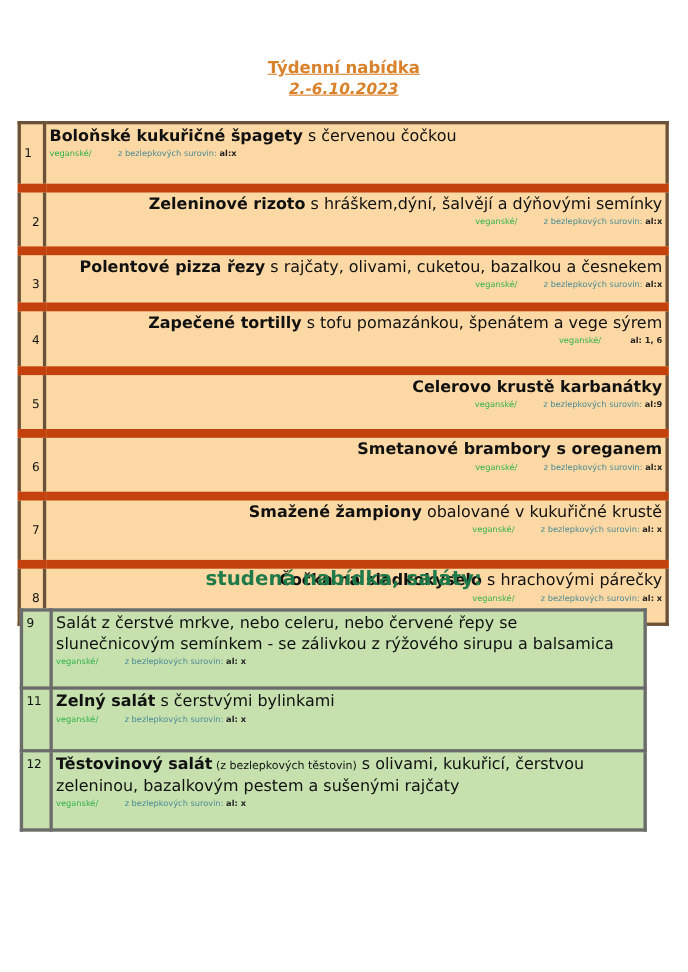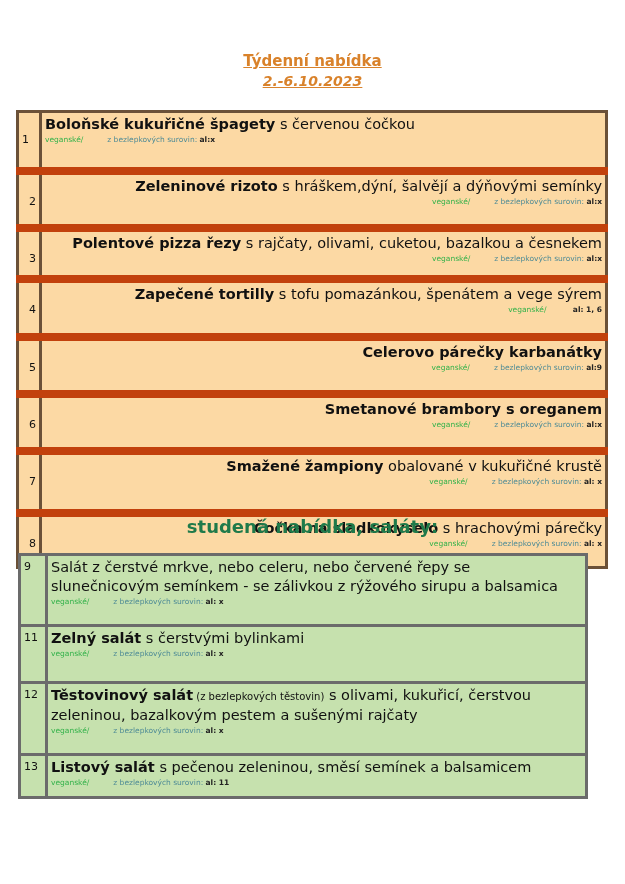--- a/index.html
+++ b/index.html
@@ -60,21 +60,21 @@
       <tr>
         <td class="num">4</td>
         <td class="content h4">
           <div class="dish"><span style="font-weight: bold;">Zapečené tortilly</span><span> s tofu pomazánkou, špenátem a vege sýrem</span></div>
           <div class="meta"><span class="v">veganské/</span><span class="s"> </span><span class="al">al: 1, 6</span></div>
         </td>
       </tr>
       <tr>
         <td class="num">5</td>
         <td class="content h5">
-          <div class="dish"><span style="font-weight: bold;">Celerovo párečky karbanátky</span><span></span></div>
+          <div class="dish"><span style="font-weight: bold;">Celerovo krustě karbanátky</span><span></span></div>
           <div class="meta"><span class="v">veganské/</span><span class="s">z bezlepkových surovin: </span><span class="al">al:9</span></div>
         </td>
       </tr>
       <tr>
         <td class="num">6</td>
         <td class="content h6">
           <div class="dish"><span style="font-weight: bold;">Smetanové brambory s oreganem</span><span></span></div>
           <div class="meta"><span class="v">veganské/</span><span class="s">z bezlepkových surovin: </span><span class="al">al:x</span></div>
         </td>
       </tr>
@@ -113,21 +113,14 @@
           <div class="meta"><span class="v">veganské/</span><span class="s">z bezlepkových surovin: </span><span class="al">al: x</span></div>
         </td>
       </tr>
       <tr>
         <td class="num">12</td>
         <td class="content c12">
           <div class="dish"><span style="font-weight: bold;"> Těstovinový salát</span><span class="small"> (z bezlepkových těstovin)</span><span> s olivami, kukuřicí, čerstvou zeleninou, bazalkovým pestem a sušenými rajčaty</span></div>
           <div class="meta"><span class="v">veganské/</span><span class="s">z bezlepkových surovin: </span><span class="al">al: x</span></div>
         </td>
       </tr>
-      <tr>
-        <td class="num">13</td>
-        <td class="content c13">
-          <div class="dish"><span style="font-weight: bold;"> Listový salát</span><span> s pečenou zeleninou, směsí semínek a balsamicem</span></div>
-          <div class="meta"><span class="v">veganské/</span><span class="s">z bezlepkových surovin: </span><span class="al">al: 11</span></div>
-        </td>
-      </tr>
     </tbody>
 </table>
 
 </body></html>

